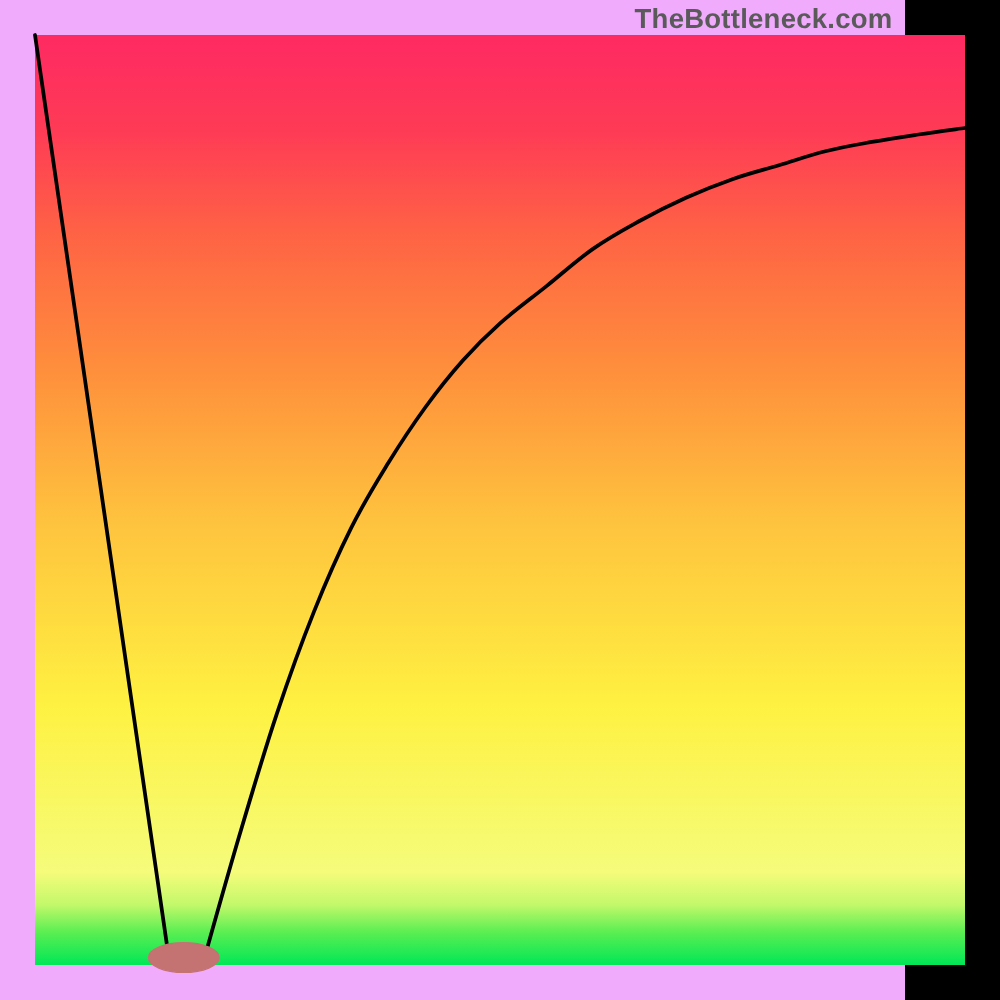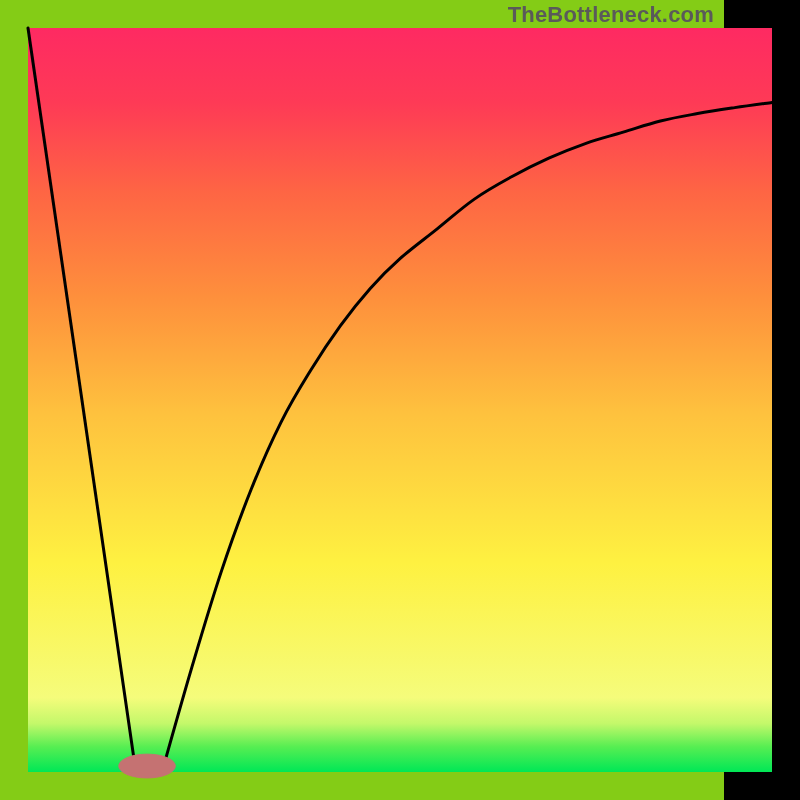--- a/index.html
+++ b/index.html
@@ -1,21 +1,21 @@
 <!DOCTYPE html>
 <html><head>
 <meta charset="utf-8">
 <style>
   * { margin: 0; padding: 0; box-sizing: border-box; }
   html, body { width: 800px; height: 800px; overflow: hidden; background: #000; }
   .frame {
     position: relative;
     width: 724px;
     height: 800px;
-    background: #84cc16;
+    background: #f0abfc;
   }
   .watermark {
     position: absolute;
     top: 2px;
     right: 10px;
     font-family: Arial, Helvetica, sans-serif;
     font-size: 22px;
     font-weight: 600;
     color: #5a5a5a;
     letter-spacing: 0.2px;

